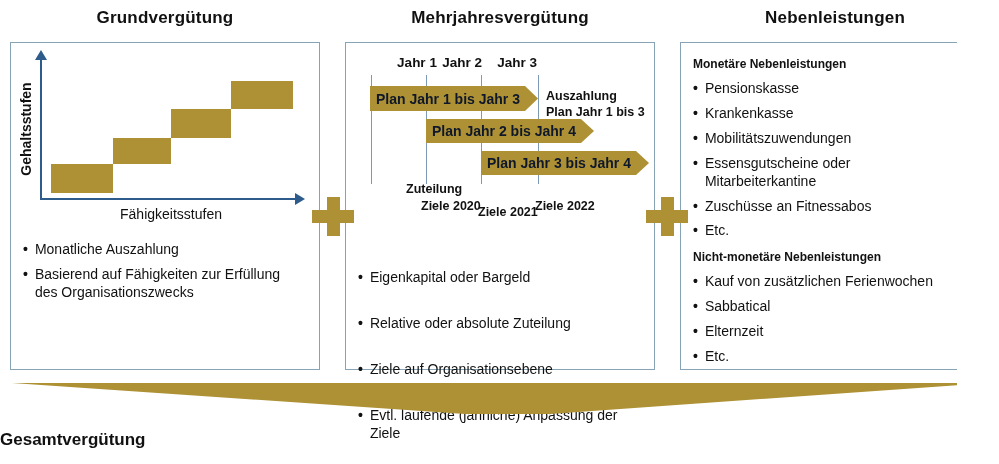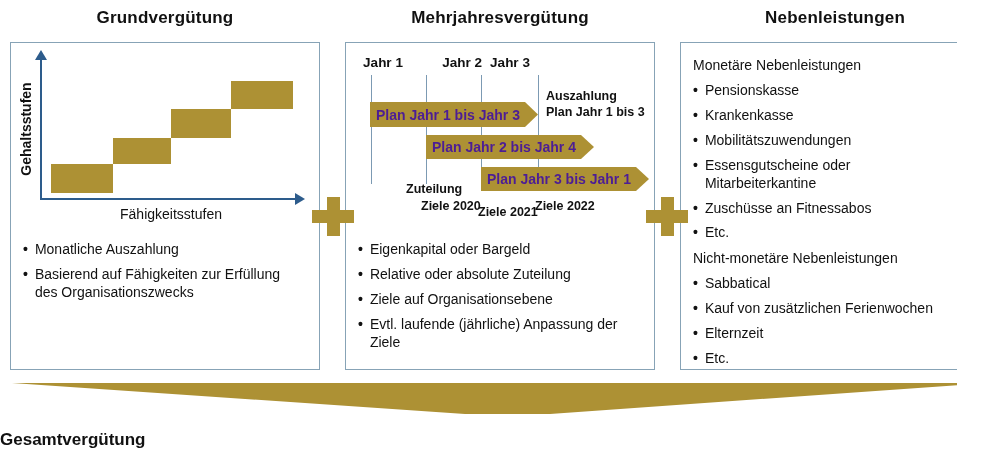--- a/index.html
+++ b/index.html
@@ -38,36 +38,35 @@
     position:absolute; left:30px; top:163px; width:260px; text-align:center;
     font-size:14px; font-weight:normal;
   }
   
   .blist { position:absolute; top:198px; left:12px; }
   .bitem {
     display:flex; margin-bottom:7px; font-size:14px; line-height:1.28;
   }
   .bitem::before { content:"\2022"; margin-right:7px; font-weight:bold; }
   .w272 { max-width:278px; }
-  .w260 { max-width:272px; }
+  .w260 { max-width:272px;margin-top:28px; }
   .w170 { max-width:175px; }
   
   .yearlab { position:absolute; width:54px; font-size:13.5px; font-weight:bold; }
   .gridline { position:absolute; width:1px; background:#7c9ab3; top:32px; height:109px; }
   .plan-arrow {
-    position:absolute; background:#ad9134; color:#4c1d95;
+    position:absolute; background:#ad9134; color:#0f172a;
     font-size:14px; font-weight:bold; display:flex; align-items:center;
     justify-content:center; padding-right:12px; white-space:nowrap;
     clip-path:polygon(0 0, calc(100% - 13px) 0, 100% 50%, calc(100% - 13px) 100%, 0 100%);
-    margin-top:16px;
   }
   .note { position:absolute; font-size:12.5px; font-weight:bold; line-height:1.25; }
   .small-label { position:absolute; font-size:12.5px; font-weight:bold; white-space:nowrap;margin-left:47px; }
   
-  .subhead { font-size:14px; font-weight:normal; margin-bottom:9px; }
+  .subhead { font-size:12px; font-weight:bold; margin-bottom:9px; }
   .rlist { position:absolute; left:12px; }
   
   .plusbar { position:absolute; background:#ad9134; }
   
   #chevron { position:absolute; left:0; top:375px; }
   .footer-title {
     position:absolute; top:430px; left:0; width:999px; text-align:left;
     font-size:17px; font-weight:bold;
   }
 </style>
@@ -96,32 +95,32 @@
     </div>
 
     <div class="blist">
       <div class="bitem w272">Monatliche Auszahlung</div>
       <div class="bitem w272">Basierend auf Fähigkeiten zur Erfüllung des Organisationszwecks</div>
     </div>
   </div>
 
   <div class="box" style="left:345px">
 
-    <div class="yearlab" style="left:10px;  top:12px; text-align:center">Jahr 1</div>
+    <div class="yearlab" style="left:44px;  top:12px; text-align:center">Jahr 1</div>
     <div class="yearlab" style="left:82px;  top:12px; text-align:right">Jahr 2</div>
-    <div class="yearlab" style="left:137px; top:12px; text-align:center">Jahr 3</div>
+    <div class="yearlab" style="left:137px; top:12px; text-align:right">Jahr 3</div>
 
     <div class="gridline" style="left:25px"></div>
     <div class="gridline" style="left:80px"></div>
     <div class="gridline" style="left:135px"></div>
     <div class="gridline" style="left:192px"></div>
 
     <div class="plan-arrow" style="left:24px;  top:43px;  width:168px; height:25px">Plan Jahr 1 bis Jahr 3</div>
     <div class="plan-arrow" style="left:80px;  top:76px;  width:168px; height:24px">Plan Jahr 2 bis Jahr 4</div>
-    <div class="plan-arrow" style="left:135px; top:108px; width:168px; height:24px">Plan Jahr 3 bis Jahr 1</div>
+    <div class="plan-arrow" style="left:135px; top:108px; width:168px; height:24px">Plan Jahr 3 bis Jahr 4</div>
 
     <div class="note" style="left:200px; top:46px; width:100px">Auszahlung Plan Jahr 1 bis 3</div>
 
     <div class="small-label" style="left:13px;  top:139px">Zuteilung</div>
     <div class="small-label" style="left:28px;  top:156px">Ziele 2020</div>
     <div class="small-label" style="left:85px;  top:162px">Ziele 2021</div>
     <div class="small-label" style="left:142px; top:156px">Ziele 2022</div>
 
     <div class="blist">
       <div class="bitem w260">Eigenkapital oder Bargeld</div>
@@ -136,22 +135,22 @@
       <div class="subhead">Monetäre Nebenleistungen</div>
       <div class="bitem">Pensionskasse</div>
       <div class="bitem">Krankenkasse</div>
       <div class="bitem">Mobilitätszuwendungen</div>
       <div class="bitem w170">Essensgutscheine oder Mitarbeiterkantine</div>
       <div class="bitem">Zuschüsse an Fitnessabos</div>
       <div class="bitem">Etc.</div>
     </div>
     <div class="rlist" style="top:207px">
       <div class="subhead">Nicht-monetäre Nebenleistungen</div>
+      <div class="bitem">Kauf von zusätzlichen Ferienwochen</div>
       <div class="bitem">Sabbatical</div>
-      <div class="bitem">Kauf von zusätzlichen Ferienwochen</div>
       <div class="bitem">Elternzeit</div>
       <div class="bitem">Etc.</div>
     </div>
   </div>
 
   <div>
     <div class="plusbar" style="left:312px; top:210px; width:42px; height:13px"></div>
     <div class="plusbar" style="left:327px; top:197px; width:13px; height:39px"></div>
   </div>
   <div>

